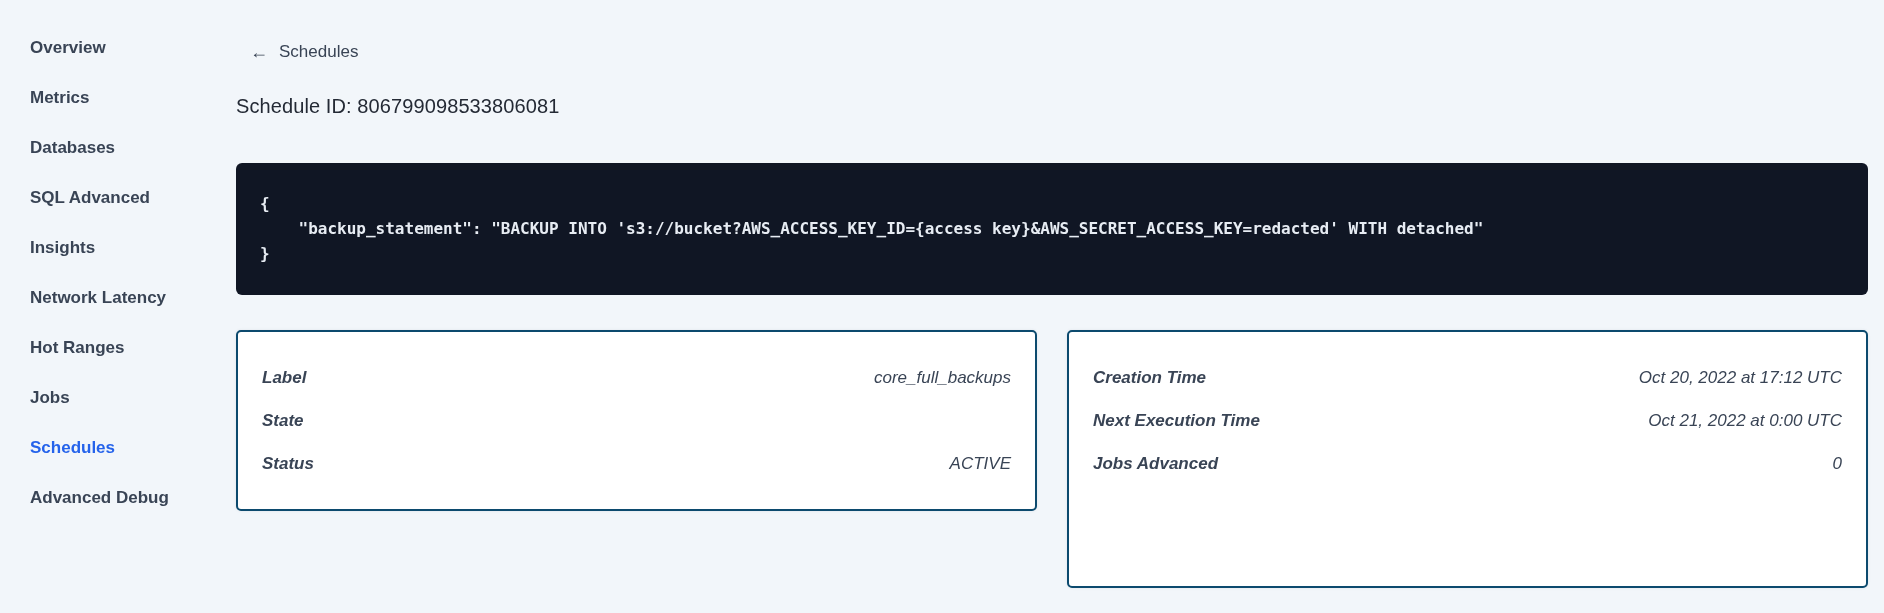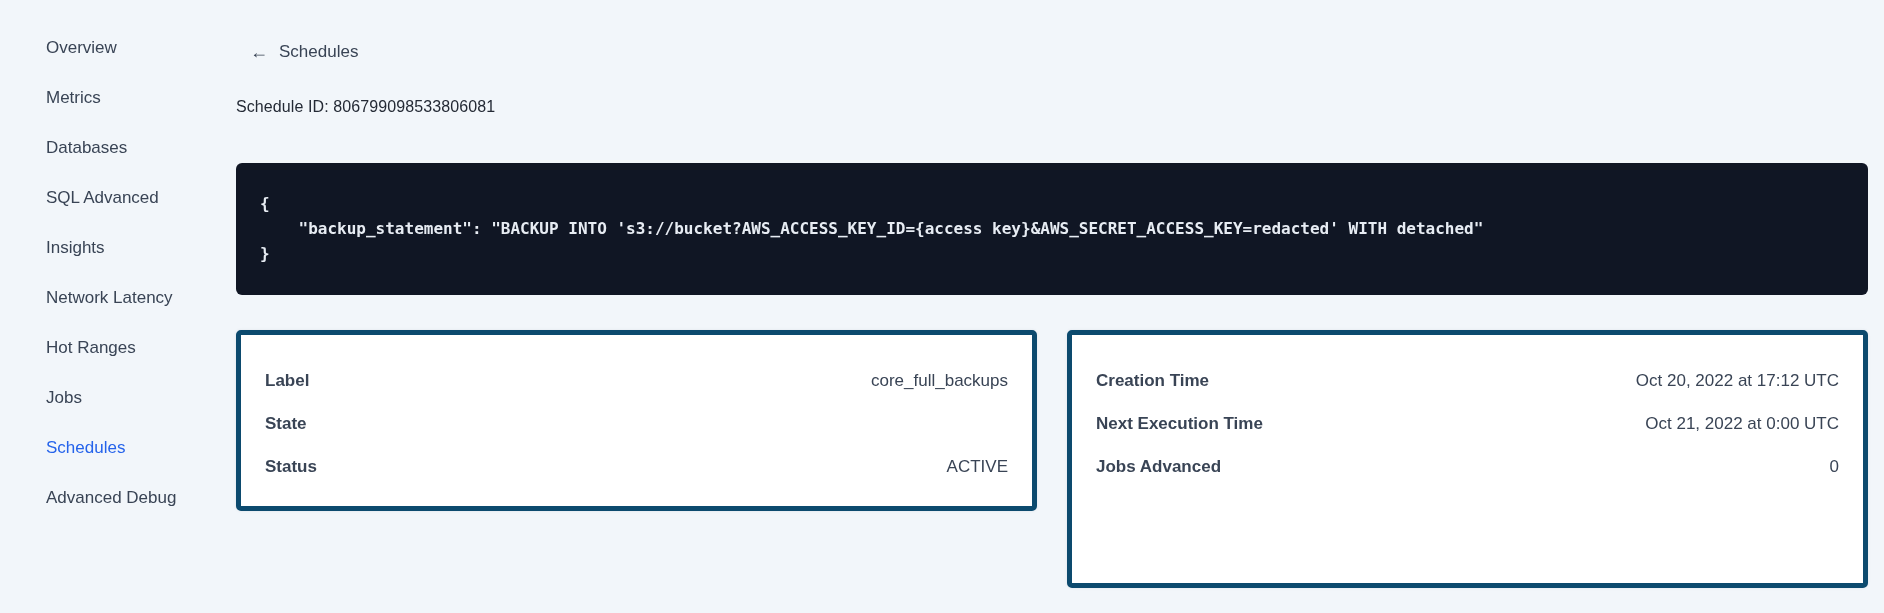--- a/index.html
+++ b/index.html
@@ -15,28 +15,29 @@
   .app { display: flex; width: 100%; height: 100%; }
 
   
   .sidebar {
     width: 196px;
     flex-shrink: 0;
     padding-top: 37px;
   }
   .nav-item {
     display: block;
-    padding-left: 46px;
+    padding-left: 30px;
     margin-bottom: 29px;
     font-size: 17px;
     line-height: 21px;
     color: #394455;
     text-decoration: none;
     cursor: pointer;
     white-space: nowrap;
+    font-weight: bold;
   }
   .nav-item.active { color: #2563eb; }
 
   
   .content {
     flex: 1;
     padding: 0 16px 0 40px;
   }
   .back-row {
     margin: 42px 0 0 14px;
@@ -44,21 +45,21 @@
     line-height: 20px;
     color: #394455;
     cursor: pointer;
     display: inline-flex;
     align-items: center;
     gap: 11px;
   }
   .back-arrow { font-size: 18px; line-height: 20px; }
   .page-title {
     margin: 30px 0 0 0;
-    font-size: 16px;
+    font-size: 20px;
     line-height: 29px;
     font-weight: 500;
     color: #242a35;
     letter-spacing: 0.1px;
   }
 
   
   .code-block {
     margin-top: 42px;
     height: 132px;
@@ -79,24 +80,25 @@
   
   .cards {
     display: flex;
     gap: 30px;
     margin-top: 35px;
     align-items: flex-start;
   }
   .card {
     flex: 1;
     background: #ffffff;
-    border: 5px solid #0c4a6e;
+    border: 2px solid #0c4a6e;
     border-radius: 5px;
     box-shadow: 0 0 3px rgba(60, 75, 100, 0.10);
     padding: 36px 24px 0 24px;
+    font-style: italic;
   }
   .card-left  { height: 181px; }
   .card-right { height: 258px; }
   .detail-row {
     display: flex;
     justify-content: space-between;
     align-items: flex-start;
     height: 43px;
     font-size: 17px;
     line-height: 20px;

